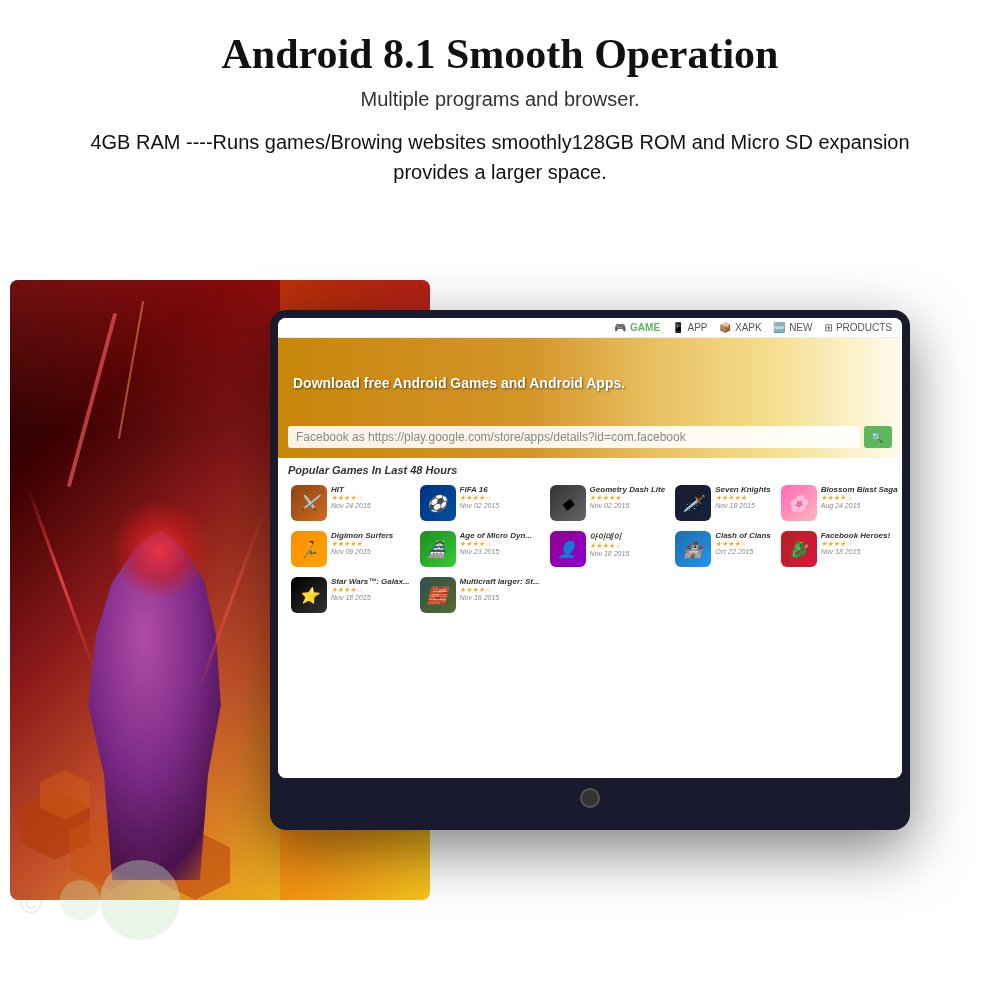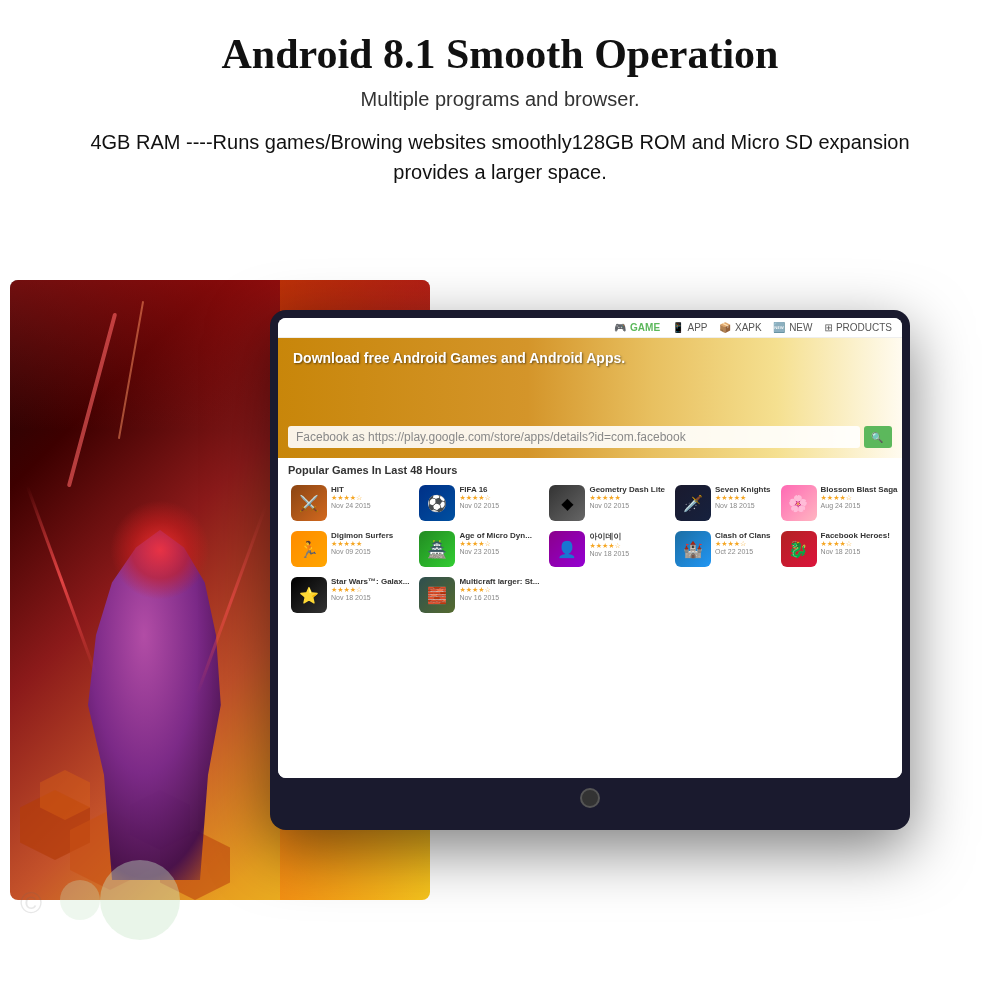--- a/index.html
+++ b/index.html
@@ -142,20 +142,21 @@
       padding: 4px 8px;
       border-radius: 3px;
       font-size: 10px;
     }
 
     
     .games-section {
       background: #fff;
       padding: 6px 10px;
       flex: 1;
+      font-style: italic;
     }
     .section-title {
       font-size: 11px;
       font-weight: bold;
       color: #333;
       margin-bottom: 6px;
     }
 
     
     .games-grid {
@@ -264,20 +265,21 @@
       top: 0; left: 0; right: 0; bottom: 0;
       background: linear-gradient(to right, #c8860a 0%, #d4952a 40%, #e8c060 60%, #f5e090 80%, #fffbf0 100%);
     }
     .banner-text-content {
       position: relative;
       z-index: 2;
       padding: 12px 15px;
       color: white;
       font-size: 11px;
       text-shadow: 1px 1px 2px rgba(0,0,0,0.5);
+      margin-top: 25px;
     }
     .banner-main {
       font-size: 14px;
       font-weight: bold;
       margin-bottom: 4px;
     }
 
     .screen-content {
       display: flex;
       flex-direction: column;

